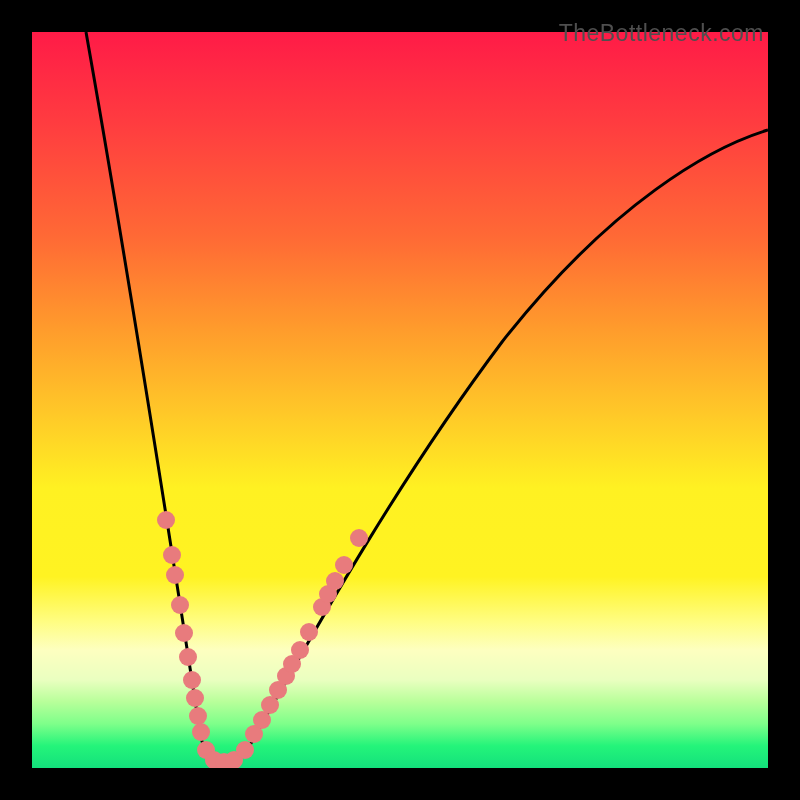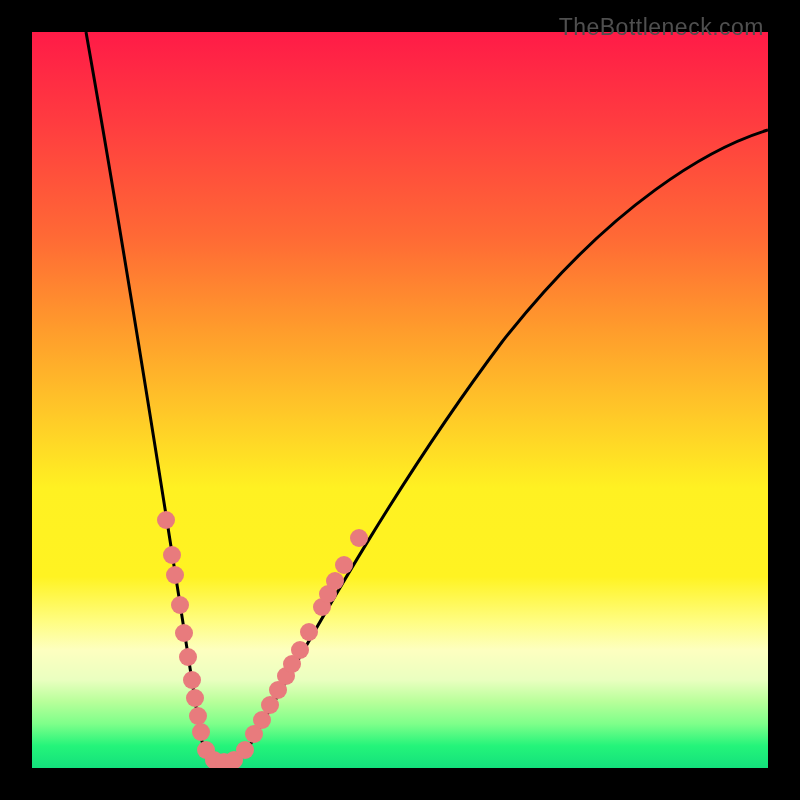--- a/index.html
+++ b/index.html
@@ -14,21 +14,21 @@
       #fff122 62%,
       #fff322 74%,
       #fffd80 80%,
       #fdffc0 84%,
       #eaffc0 88%,
       #b8ff9a 91%,
       #7eff8a 94%,
       #24f47a 97%,
       #13e07c 100%
     ); }
-  .watermark { position: absolute; right: 36px; top: 14px; font: 23px Arial, Helvetica, sans-serif; color: #4f4f4f; letter-spacing: 0.5px; }
+  .watermark { position: absolute; right: 36px; top: 20px; font: 23px Arial, Helvetica, sans-serif; color: #4f4f4f; letter-spacing: 0.5px; }
   svg.curve { position: absolute; left: 32px; top: 32px; width: 736px; height: 736px; }
 </style>
 </head>
 <body>
 
 <div class="frame">
   <div class="gradient"></div>
 </div>
 
 <svg class="curve" viewBox="0 0 736 736">

